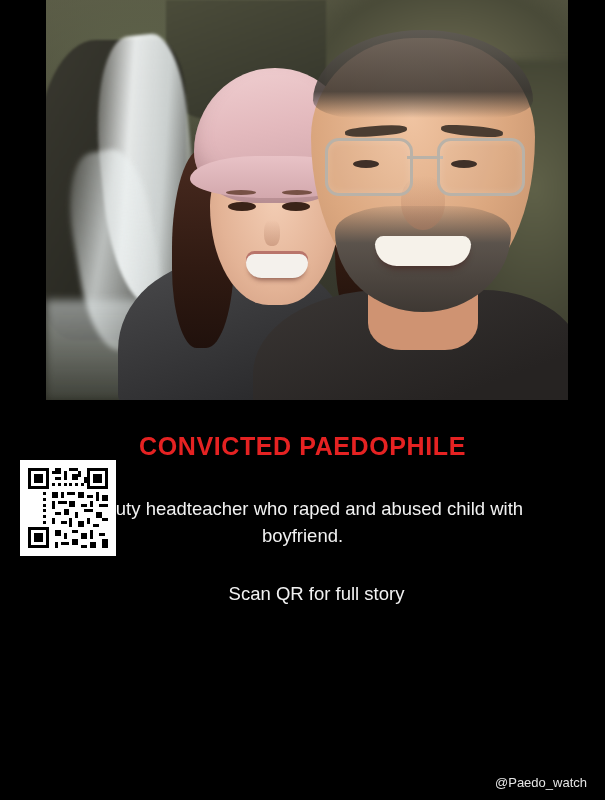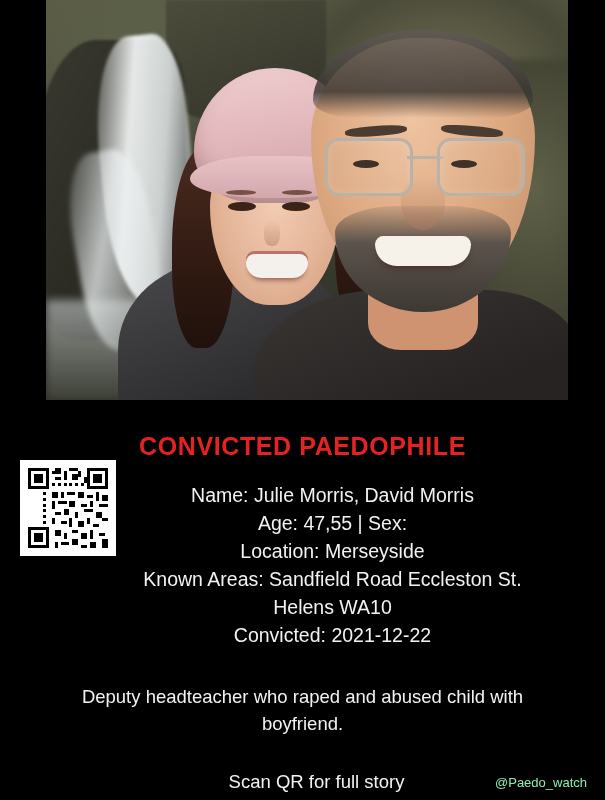--- a/index.html
+++ b/index.html
@@ -324,21 +324,21 @@
     font-size: 18.5px;
     color: #f2f2f2;
     margin-top: 34px;
     margin-left: 28px;
   }
   .handle {
     position: absolute;
     right: 18px;
     bottom: 10px;
     font-size: 13px;
-    color: #86efac;
+    color: #e5e5e5;
   }
 
   
   .qr {
     position: absolute;
     left: 20px;
     top: 60px;
     width: 86px;
     height: 86px;
     background: #ffffff;
@@ -481,27 +481,20 @@
           <rect x="16" y="25" width="2" height="2"></rect>
             <rect x="19" y="27" width="2" height="1"></rect>
           <rect x="22" y="26" width="2" height="2"></rect>
             <rect x="26" y="25" width="2" height="3"></rect>
           <rect x="9" y="2" width="1" height="1"></rect>
             <rect x="20" y="4" width="1" height="2"></rect>
         </g>
       </svg>
     </div>
 
-    <div class="details">
-      <div class="line">Name: Julie Morris, David Morris</div>
-      <div class="line">Age: 47,55 | Sex:</div>
-      <div class="line">Location: Merseyside</div>
-      <div class="line">Known Areas: Sandfield Road Eccleston St. Helens WA10</div>
-      <div class="line">Convicted: 2021-12-22</div>
-    </div>
 
     <div class="summary">Deputy headteacher who raped and abused child with boyfriend.</div>
 
     <div class="scan">Scan QR for full story</div>
 
     <div class="handle">@Paedo_watch</div>
   </div>
 </div>
 
 </body></html>

